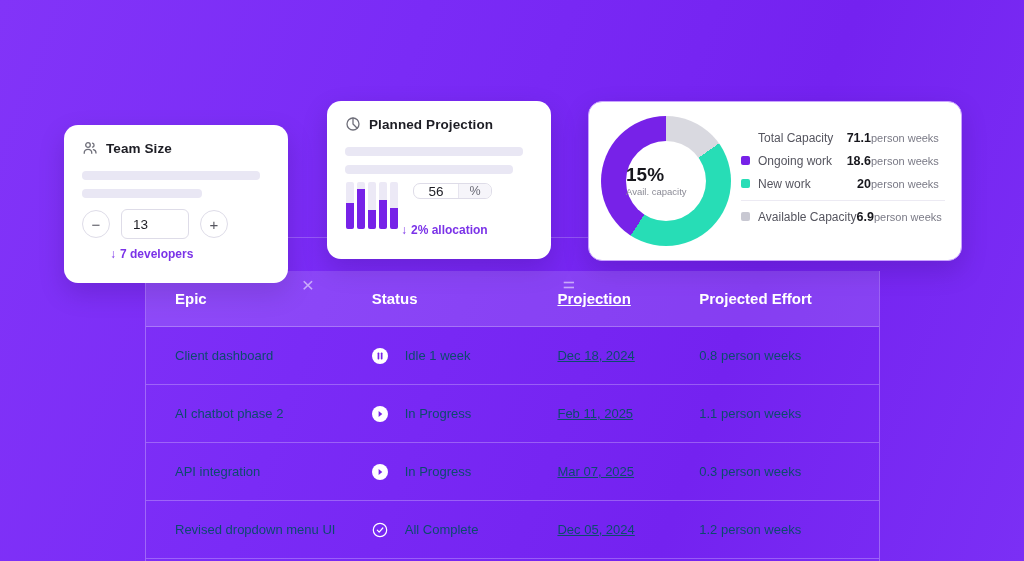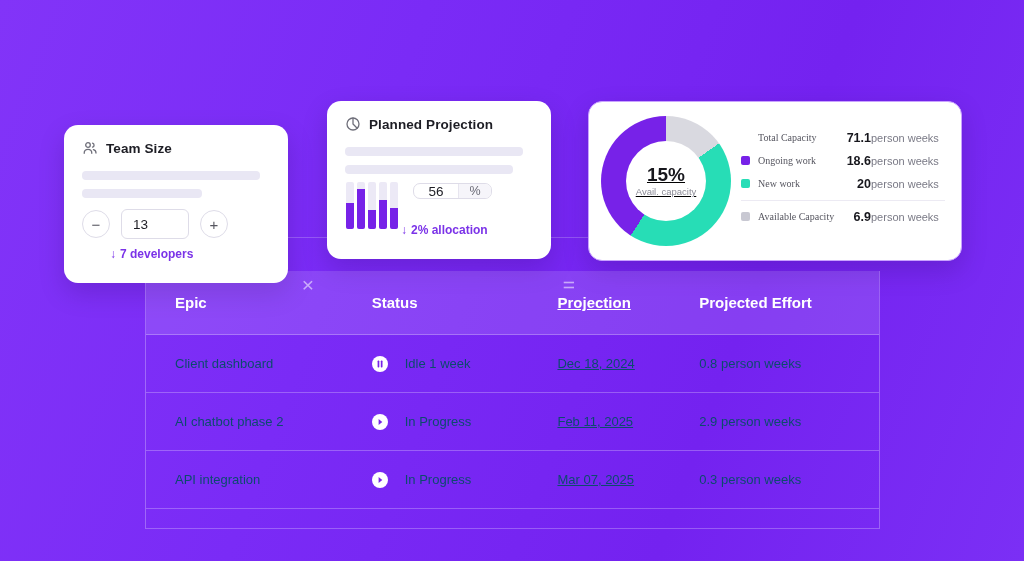--- a/index.html
+++ b/index.html
@@ -77,44 +77,44 @@
   .donut{width:130px;height:130px;border-radius:50%;
     background:conic-gradient(
       from 0deg,
       #d9d9e0 0deg 54deg,
       #27ddb6 54deg 212deg,
       #7722e8 212deg 360deg);
   }
   .donut-hole{
     position:absolute;left:50%;top:50%;transform:translate(-50%,-50%);
     width:80px;height:80px;border-radius:50%;background:#fff;
-    display:flex;flex-direction:column;align-items:center;justify-content:center;gap:2px;text-decoration:underline;
+    display:flex;flex-direction:column;justify-content:center;gap:2px;
   }
   .donut-val{font-size:19px;font-weight:700;color:#17171d;line-height:1;}
   .donut-sub{font-size:9.5px;color:#8b8b96;}
 
   
   .legend{position:absolute;left:152px;top:24px;width:204px;}
   .lrow{display:flex;align-items:center;height:23px;}
   .lsw{width:9px;height:9px;border-radius:2px;margin-right:8px;flex:0 0 9px;}
   .lsw.none{background:transparent;}
-  .llabel{font-size:10px;color:#55555f;white-space:nowrap;font-family:Liberation Serif, serif;}
+  .llabel{font-size:12px;color:#55555f;white-space:nowrap;}
   .lval{margin-left:auto;font-size:12.5px;font-weight:700;color:#17171d;text-align:right;}
   .lunit{width:74px;text-align:left;font-size:11px;color:#7a7a86;white-space:nowrap;}
   .ldiv{height:1px;background:#eceaf3;margin:5px 0 4px 0;}
 
   
   .table{
     position:absolute;left:145px;top:271px;width:735px;
     border-left:1px solid rgba(255,255,255,.28);
     border-right:1px solid rgba(255,255,255,.28);
     box-sizing:border-box;
   }
   .trow{display:flex;align-items:center;border-bottom:1px solid rgba(255,255,255,.26);box-sizing:border-box;}
-  .thead{height:64px;background:rgba(255,255,255,.13);}
+  .thead{height:56px;background:rgba(255,255,255,.13);}
   .tbody-row{height:58px;}
   .c1{width:226px;padding-left:29px;box-sizing:border-box;}
   .c2{width:186px;box-sizing:border-box;}
   .c3{width:142px;box-sizing:border-box;text-decoration:underline;}
   .c4{width:180px;box-sizing:border-box;}
   .th{color:#ffffff;font-size:15px;font-weight:700;}
   .td{color:#0c4a6e;font-size:13px;}
   .status{display:flex;align-items:center;gap:17px;}
   .sicon{width:16px;height:16px;flex:0 0 16px;display:block;}
   .table-bottom{height:20px;}
@@ -265,31 +265,43 @@
         <div class="trow tbody-row">
           <div class="c1 td">AI chatbot phase 2</div>
           <div class="c2 td status">
             <span class="sicon"><svg viewBox="0 0 16 16" width="16" height="16">
                 <circle cx="8" cy="8" r="8" fill="#ffffff"></circle>
                 <path d="M6.6 4.9 10.3 8l-3.7 3.1z" fill="#7722e8"></path>
               </svg></span>
             <span>In Progress</span>
           </div>
           <div class="c3 td">Feb 11, 2025</div>
-          <div class="c4 td">2.9 person weeks</div>
+          <div class="c4 td">1.1 person weeks</div>
         </div>
         <div class="trow tbody-row">
           <div class="c1 td">API integration</div>
           <div class="c2 td status">
             <span class="sicon"><svg viewBox="0 0 16 16" width="16" height="16">
                 <circle cx="8" cy="8" r="8" fill="#ffffff"></circle>
                 <path d="M6.6 4.9 10.3 8l-3.7 3.1z" fill="#7722e8"></path>
               </svg></span>
             <span>In Progress</span>
           </div>
           <div class="c3 td">Mar 07, 2025</div>
           <div class="c4 td">0.3 person weeks</div>
         </div>
+        <div class="trow tbody-row">
+          <div class="c1 td">Revised dropdown menu UI</div>
+          <div class="c2 td status">
+            <span class="sicon"><svg viewBox="0 0 16 16" width="16" height="16" fill="none" stroke="#ffffff" stroke-width="1.2" stroke-linecap="round" stroke-linejoin="round">
+                <circle cx="8" cy="8" r="6.7"></circle>
+                <path d="M5.3 8.2 7.2 10.1 10.8 6"></path>
+              </svg></span>
+            <span>All Complete</span>
+          </div>
+          <div class="c3 td">Dec 05, 2024</div>
+          <div class="c4 td">1.2 person weeks</div>
+        </div>
       </div>
     <div class="trow table-bottom"></div>
   </div>
 
 </div>
 
 </body></html>

